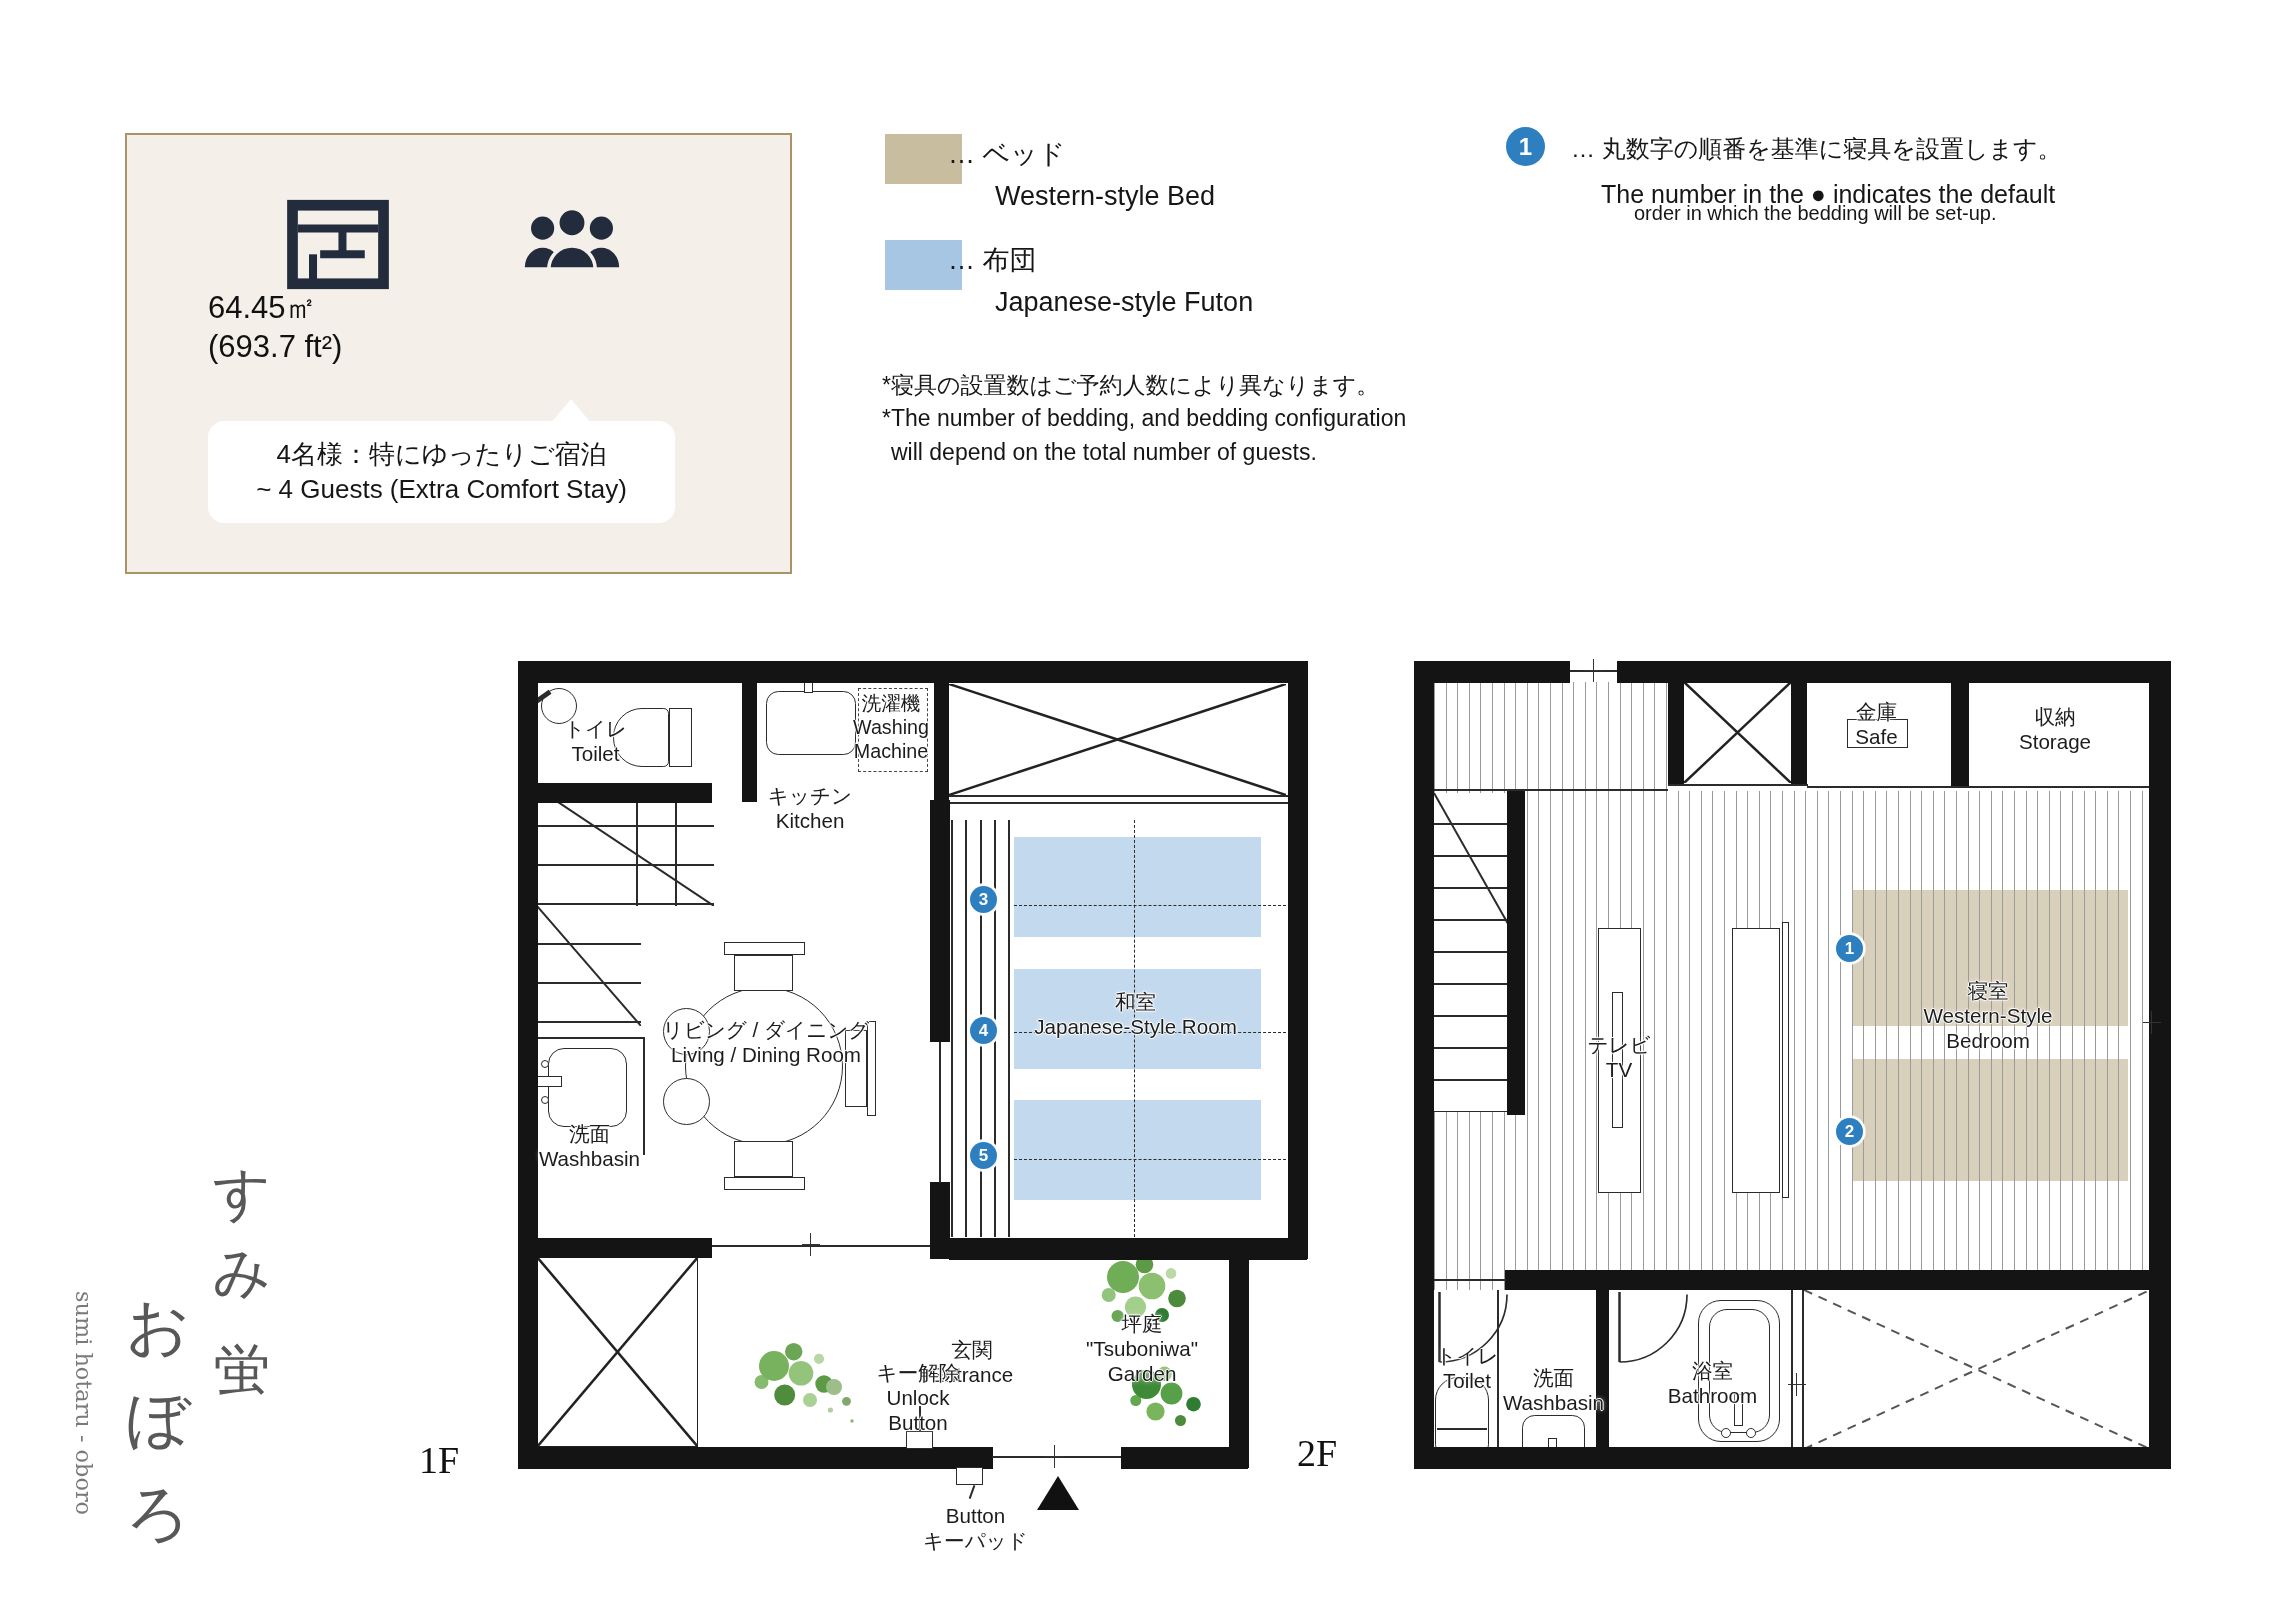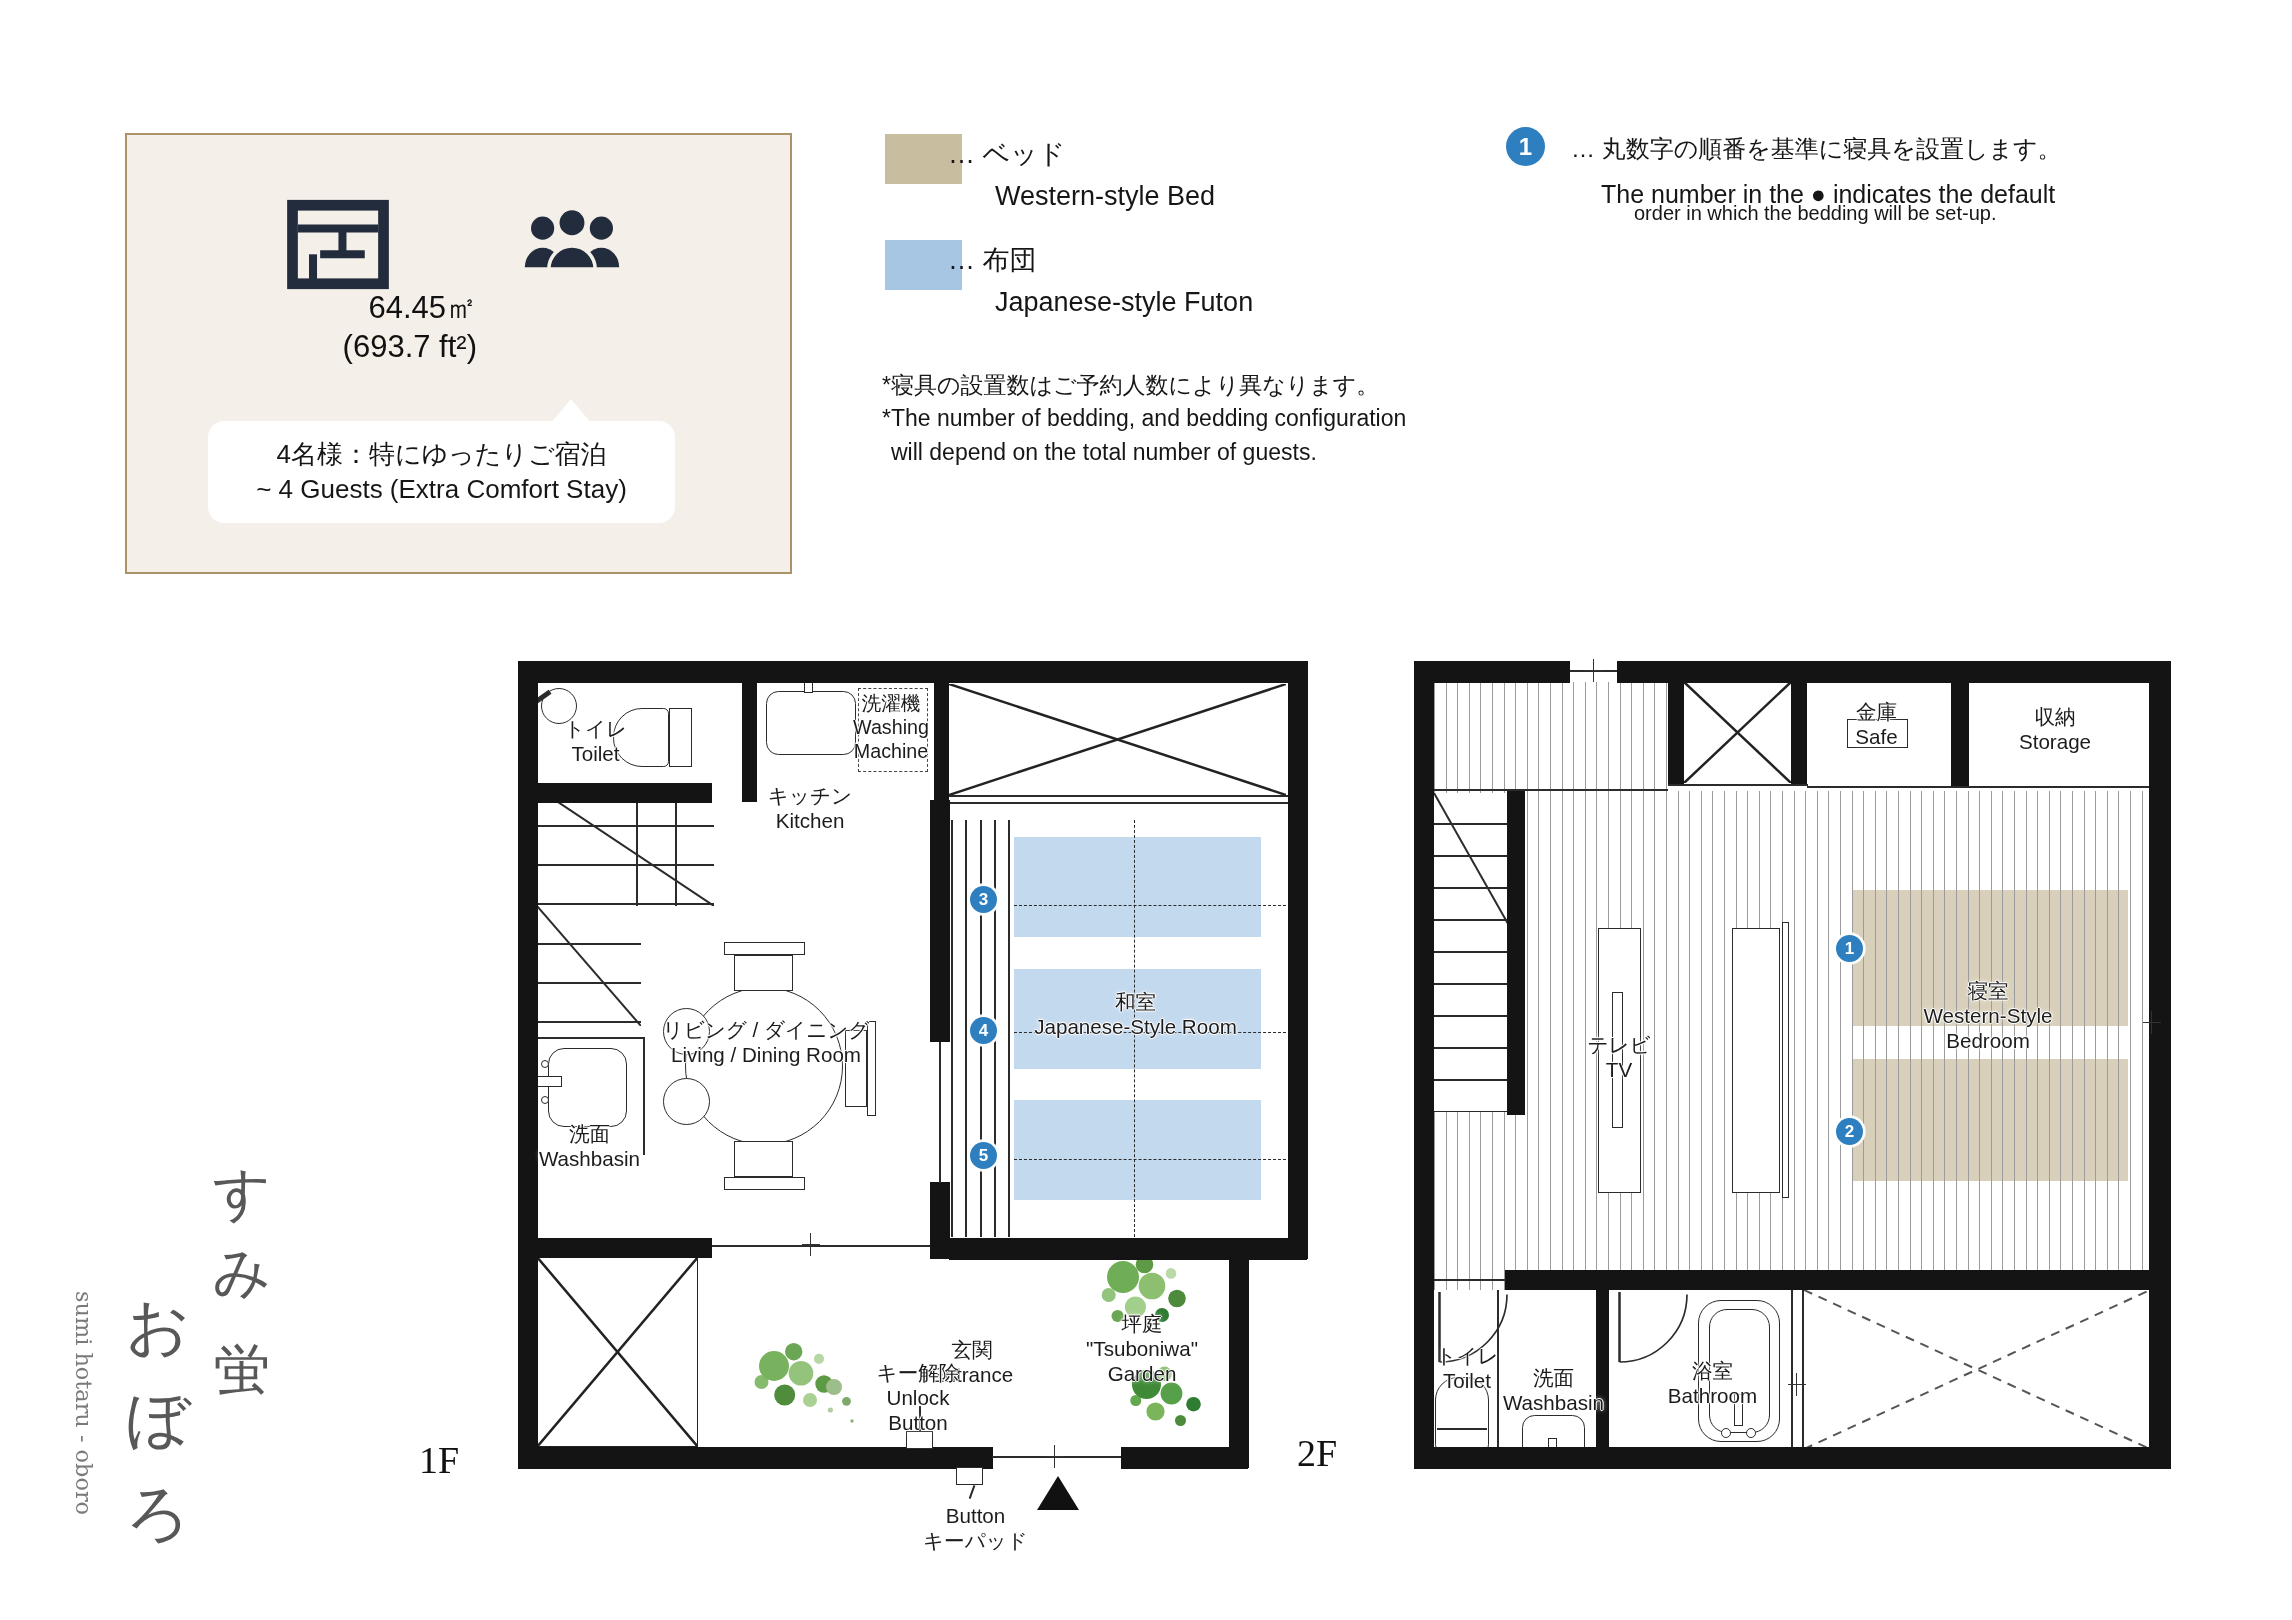--- a/index.html
+++ b/index.html
@@ -23,21 +23,21 @@
   .dashh{position:absolute;border-top:1.8px dashed #2b2b2b;height:0;}
   .dashv{position:absolute;border-left:1.8px dashed #2b2b2b;width:0;}
   .tick{position:absolute;width:23px;height:23px;}
   .tick::before{content:"";position:absolute;left:10.7px;top:0;width:1.8px;height:23px;background:#333;}
   .tick::after{content:"";position:absolute;top:10.7px;left:2.7px;width:18px;height:1.8px;background:#333;}
   .plant{position:absolute;border-radius:50%;}
   .planlabel{position:absolute;font-family:"Liberation Serif", serif;font-size:38px;color:#111;}
   
   #infobox{position:absolute;left:125px;top:133px;width:667px;height:441px;background:#f4efe8;
            border:2.7px solid #ab9367;box-sizing:border-box;}
-  .bignum{position:absolute;text-align:right;font-size:31px;color:#111;line-height:1.25;}
+  .bignum{position:absolute;text-align:left;font-size:31px;color:#111;line-height:1.25;}
   #bubble{position:absolute;left:208px;top:421px;width:467px;height:102px;background:#fff;border-radius:16px;
           display:flex;flex-direction:column;align-items:center;justify-content:center;font-size:26px;line-height:1.35;color:#161616;}
   #bubble-tip{position:absolute;left:550px;top:399px;width:0;height:0;border-left:21.5px solid transparent;
           border-right:21.5px solid transparent;border-bottom:25px solid #fff;}
   
   .swatch{position:absolute;width:77px;height:50px;}
   .legtxt{position:absolute;font-size:27px;line-height:1.55;color:#161616;}
   .notetxt{position:absolute;font-size:23px;line-height:1.45;color:#161616;}
   #ordcirc{position:absolute;left:1506px;top:127px;width:39px;height:39px;border-radius:50%;background:#2e7fc0;
            color:#fff;font-size:24px;font-weight:bold;display:flex;align-items:center;justify-content:center;}

